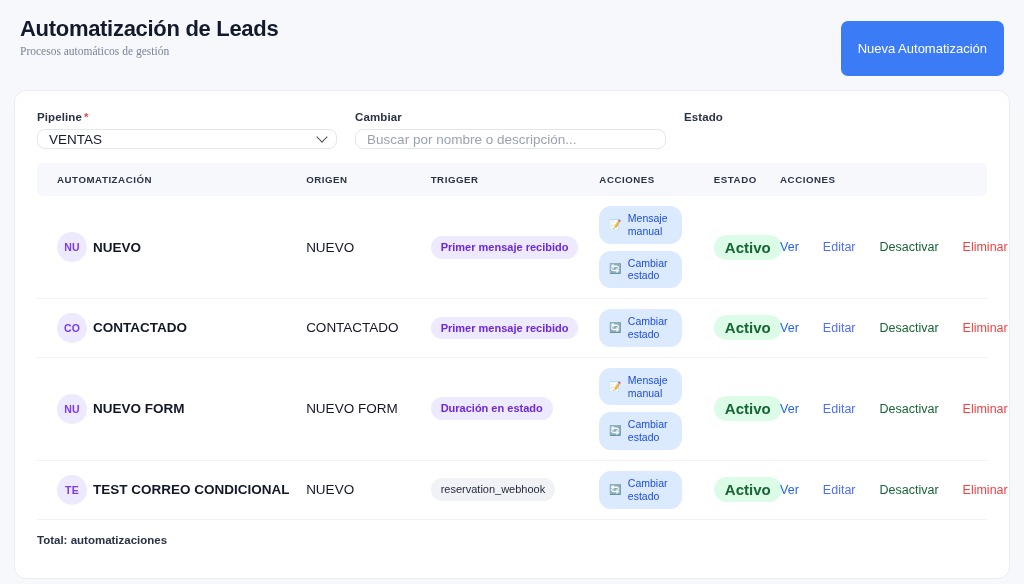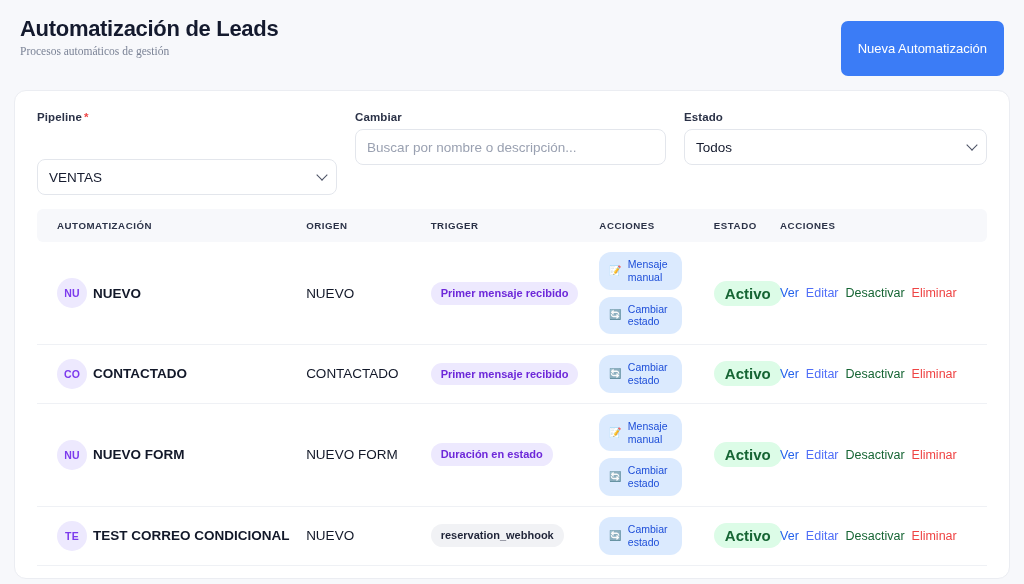--- a/index.html
+++ b/index.html
@@ -43,30 +43,30 @@
     height: 489px;
     overflow: hidden;
   }
 
   
   .filters {
     display: flex; gap: 18px;
     padding: 20px 22px 14px 22px;
   }
   .field { display: flex; flex-direction: column; }
-  .field.pipeline { width: 307px; gap: 30px; }
+  .field.pipeline { width: 307px; }
   .field.search   { width: 318px; }
   .field.estado   { width: 310px; }
   .field-label {
     font-size: 11.5px; font-weight: 600; color: #2b3247;
     margin-bottom: 6px; letter-spacing: 0.1px;
   }
   .req { color: #ef4444; margin-left: 2px; font-weight: 700; }
   .control {
-    height: 36px; border: 1px solid #e3e6ec; border-radius: 8px;
+    height: 20px; border: 1px solid #e3e6ec; border-radius: 8px;
     background: #fff; display: flex; align-items: center;
     padding: 0 11px; font-size: 13.5px; color: #151b2e;
     position: relative;
   }
   .control.select { font-weight: 500; cursor: pointer; padding-right: 26px; }
   .control .value { flex: 1; overflow: hidden; white-space: nowrap; }
   .chev {
     position: absolute; right: 10px; top: 50%;
     width: 8px; height: 8px; margin-top: -6px;
     border-right: 1.4px solid #4a5164;
@@ -115,40 +115,40 @@
     flex-shrink: 0; letter-spacing: 0.2px;
   }
   .name-text { font-size: 13.5px; font-weight: 600; color: #121829; }
   .origen { font-size: 13.5px; font-weight: 500; color: #121829; }
 
   .chip-trigger {
     display: inline-block; background: #ede9fe; color: #6d28d9;
     border-radius: 999px; padding: 4px 10px;
     font-size: 11px; font-weight: 600; line-height: 1.35;
   }
-  .chip-trigger.plain { background: #f1f2f5; color: #1f2438; font-weight: 700; }
+  .chip-trigger.plain { background: #f1f2f5; color: #1f2438; font-weight: 400; }
 
   .acciones-stack { display: flex; flex-direction: column; gap: 7px; }
   .chip-action {
     display: flex; align-items: center; gap: 6px;
     background: #dbeafe; color: #1d4ed8;
     border-radius: 12px; padding: 6px 10px;
     font-size: 10.5px; font-weight: 500; line-height: 1.22;
     width: 83px;
   }
   .chip-action .ic { font-size: 10px; flex-shrink: 0; line-height: 1; }
   .chip-action .lb { white-space: normal; }
 
   .badge-estado {
     display: inline-block; background: #dcfce7; color: #166534;
     border-radius: 999px; padding: 4px 11px;
     font-size: 15px; font-weight: 600; text-align: center;
   }
 
-  .row-actions { display: flex; gap: 7px; align-items: center; white-space: nowrap; }
+  .row-actions { display: flex; gap: 24px; align-items: center; white-space: nowrap; }
   .row-actions a {
     font-size: 12.5px; font-weight: 500; text-decoration: none; cursor: pointer;
   }
   .a-ver   { color: #2563eb; }
   .a-edit  { color: #4f6ef7; }
   .a-desac { color: #166534; }
   .a-elim  { color: #ef4444; }
 
   .table-footer {
     padding: 14px 22px 0 22px;
@@ -182,24 +182,20 @@
 
     <div class="field search">
       <div class="field-label">Cambiar</div>
       <div class="control">
         <input type="text" placeholder="Buscar por nombre o descripción..." style="">
       </div>
     </div>
 
     <div class="field estado">
       <div class="field-label">Estado</div>
-      <div class="control select">
-        <span class="value">Todos</span>
-        <span class="chev"></span>
-      </div>
     </div>
 
   </div>
 
   <div class="table-wrap">
     <table>
       <colgroup>
         <col class="c-auto">
           <col class="c-origen">
           <col class="c-trigger">

